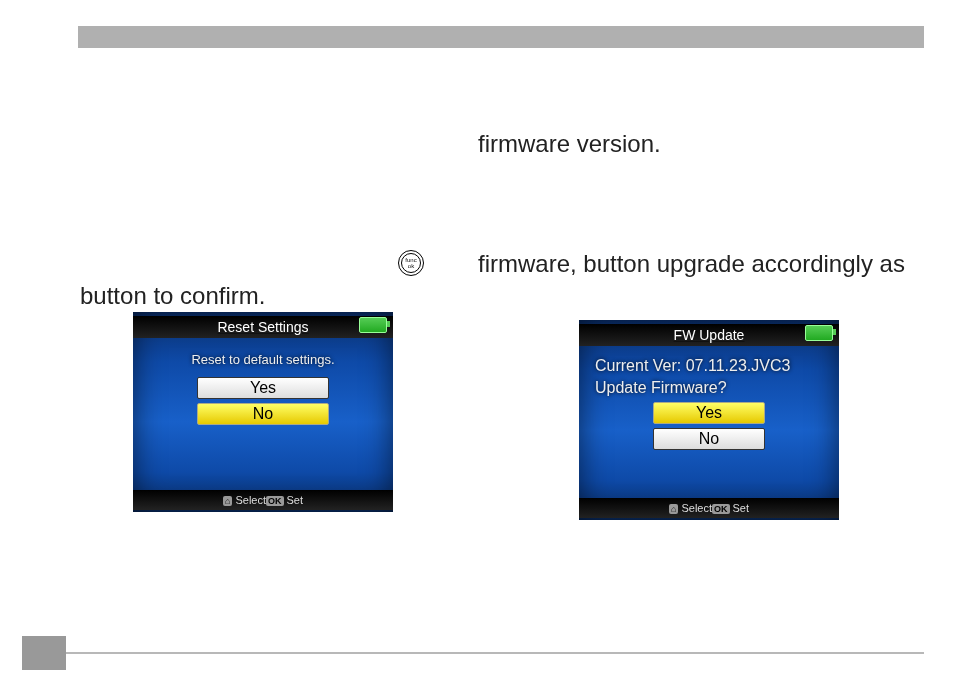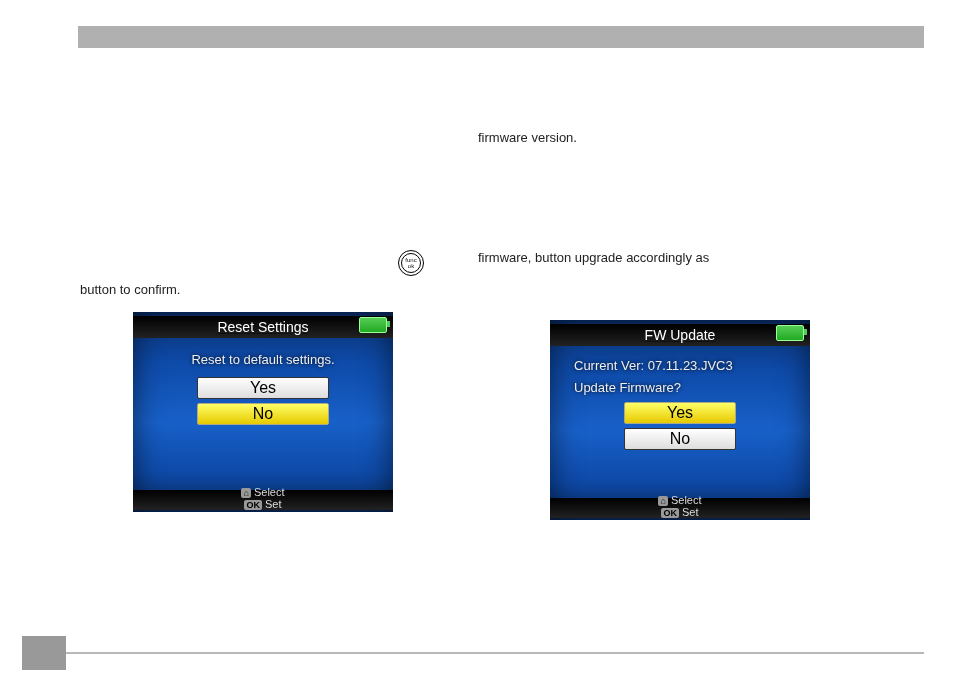--- a/index.html
+++ b/index.html
@@ -16,21 +16,21 @@
   .topbar {
     position: absolute;
     top: 26px;
     left: 78px;
     right: 30px;
     height: 22px;
     background: #b0b0b0;
   }
   .body-text {
     position: absolute;
-    font-size: 13px;
+    font-size: 24px;
     color: #222;
   }
   .func-icon {
     position: absolute;
     width: 26px;
     height: 26px;
     border-radius: 50%;
     border: 1.5px solid #000;
     box-sizing: border-box;
     display: flex;
@@ -95,21 +95,21 @@
     top: 36px;
     background: rgba(20,20,30,.0);
     color: #fff;
   }
   .dialog .msg {
     font-size: 13px;
     margin: 8px 0 10px 0;
     color: #eee;
     text-shadow: 0 0 4px #000;
   }
-  .dialog.small .msg { font-size: 13px; line-height: 16px; margin: 2px 0 6px 8px;}
+  .dialog.small .msg { font-size: 16px; line-height: 16px; margin: 2px 0 6px 0;}
   .opt {
     width: 130px;
     margin: 4px auto;
     height: 20px;
     border: 1px solid #333;
     background: linear-gradient(#fff, #ddd);
     color: #000;
     font-size: 16px;
     display: flex;
     align-items: center;
@@ -120,25 +120,24 @@
     background: linear-gradient(#ffff66, #e6c900);
     border-color: #aa8;
   }
   .screen .hintbar {
     position: absolute;
     left: 0; right: 0; bottom: 2px;
     height: 20px;
     background: linear-gradient(#000,#222);
     display: flex;
     align-items: center;
-    justify-content: flex-end;
+    justify-content: center;
     padding: 0 8px;
     font-size: 11px;
     color: #ddd;
-    flex-direction: column;
   }
   .hintbar .iconbox {
     display:inline-block;
     background:#999;
     color:#000;
     font-size:9px;
     padding:0 2px;
     border-radius:2px;
     margin-right:3px;
     font-weight:bold;
@@ -196,21 +195,21 @@
   <div class="hintbar">
     <span>
       <span class="iconbox">⌂</span><span>Select</span>
     </span>
     <span>
       <span class="iconbox">OK</span><span>Set</span>
     </span>
   </div>
 </div>
 
-<div class="screen" style="left:550px; top:320px;">
+<div class="screen" style="left:579px; top:320px;">
   <div class="titlebar">
     <span class="title">FW Update</span>
   </div>
   <div class="battery"></div>
   <div class="dialog small">
     <div class="msg">Current Ver: 07.11.23.JVC3</div>
     <div class="msg">Update Firmware?</div>
     <div class="opt sel" style="width:110px;">Yes</div>
     <div class="opt" style="width:110px;">No</div>
   </div>

